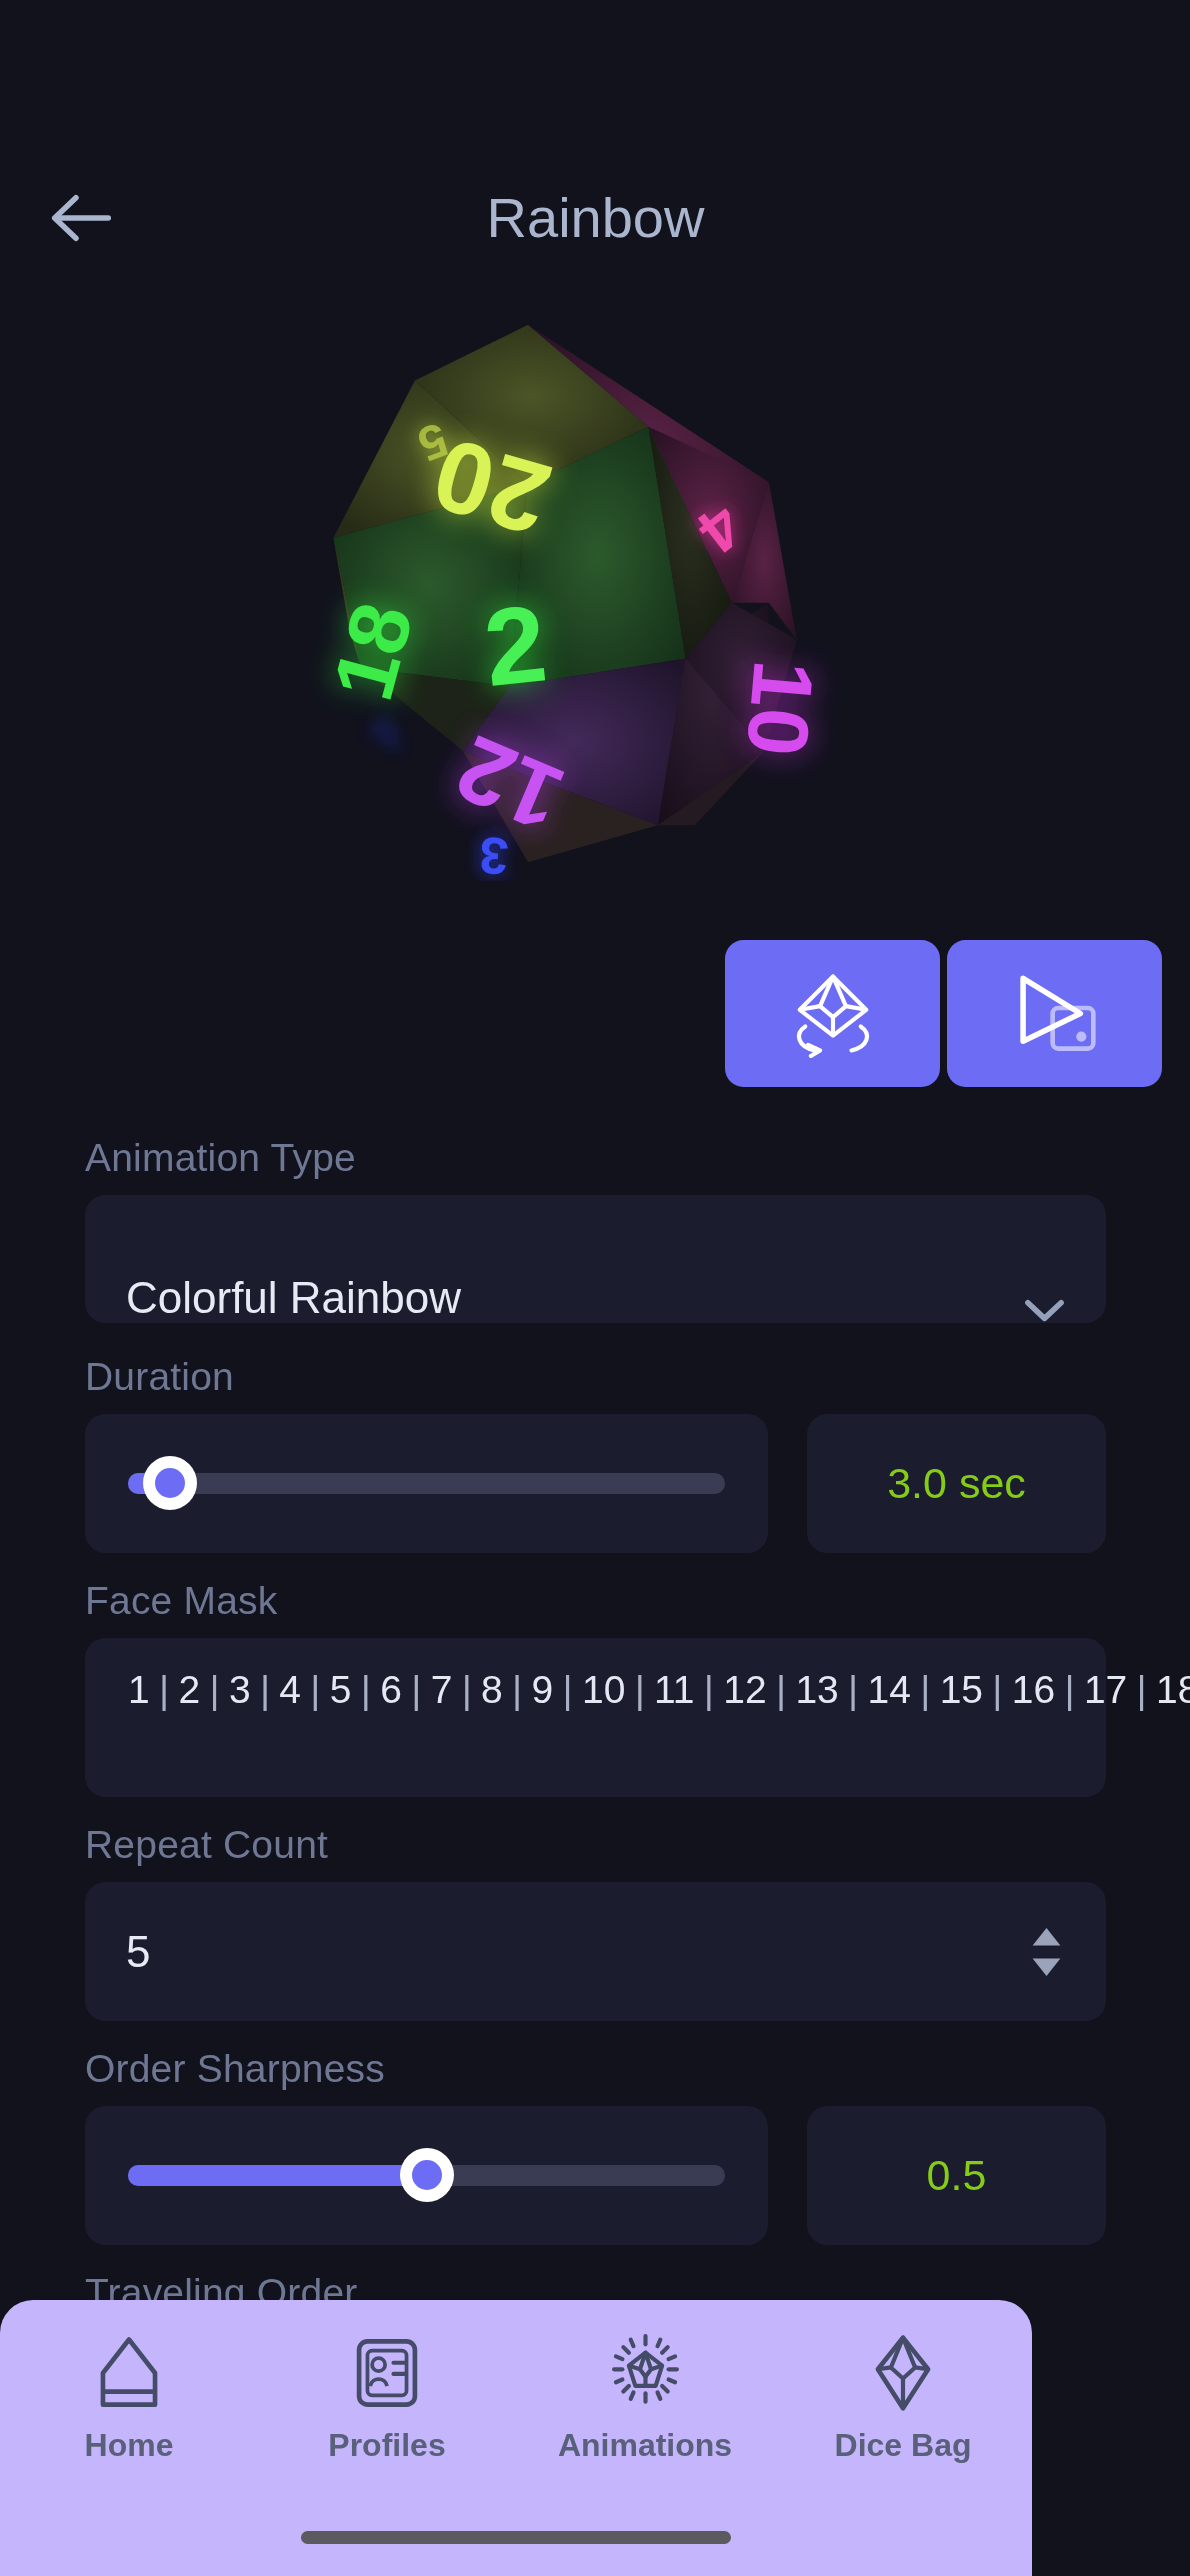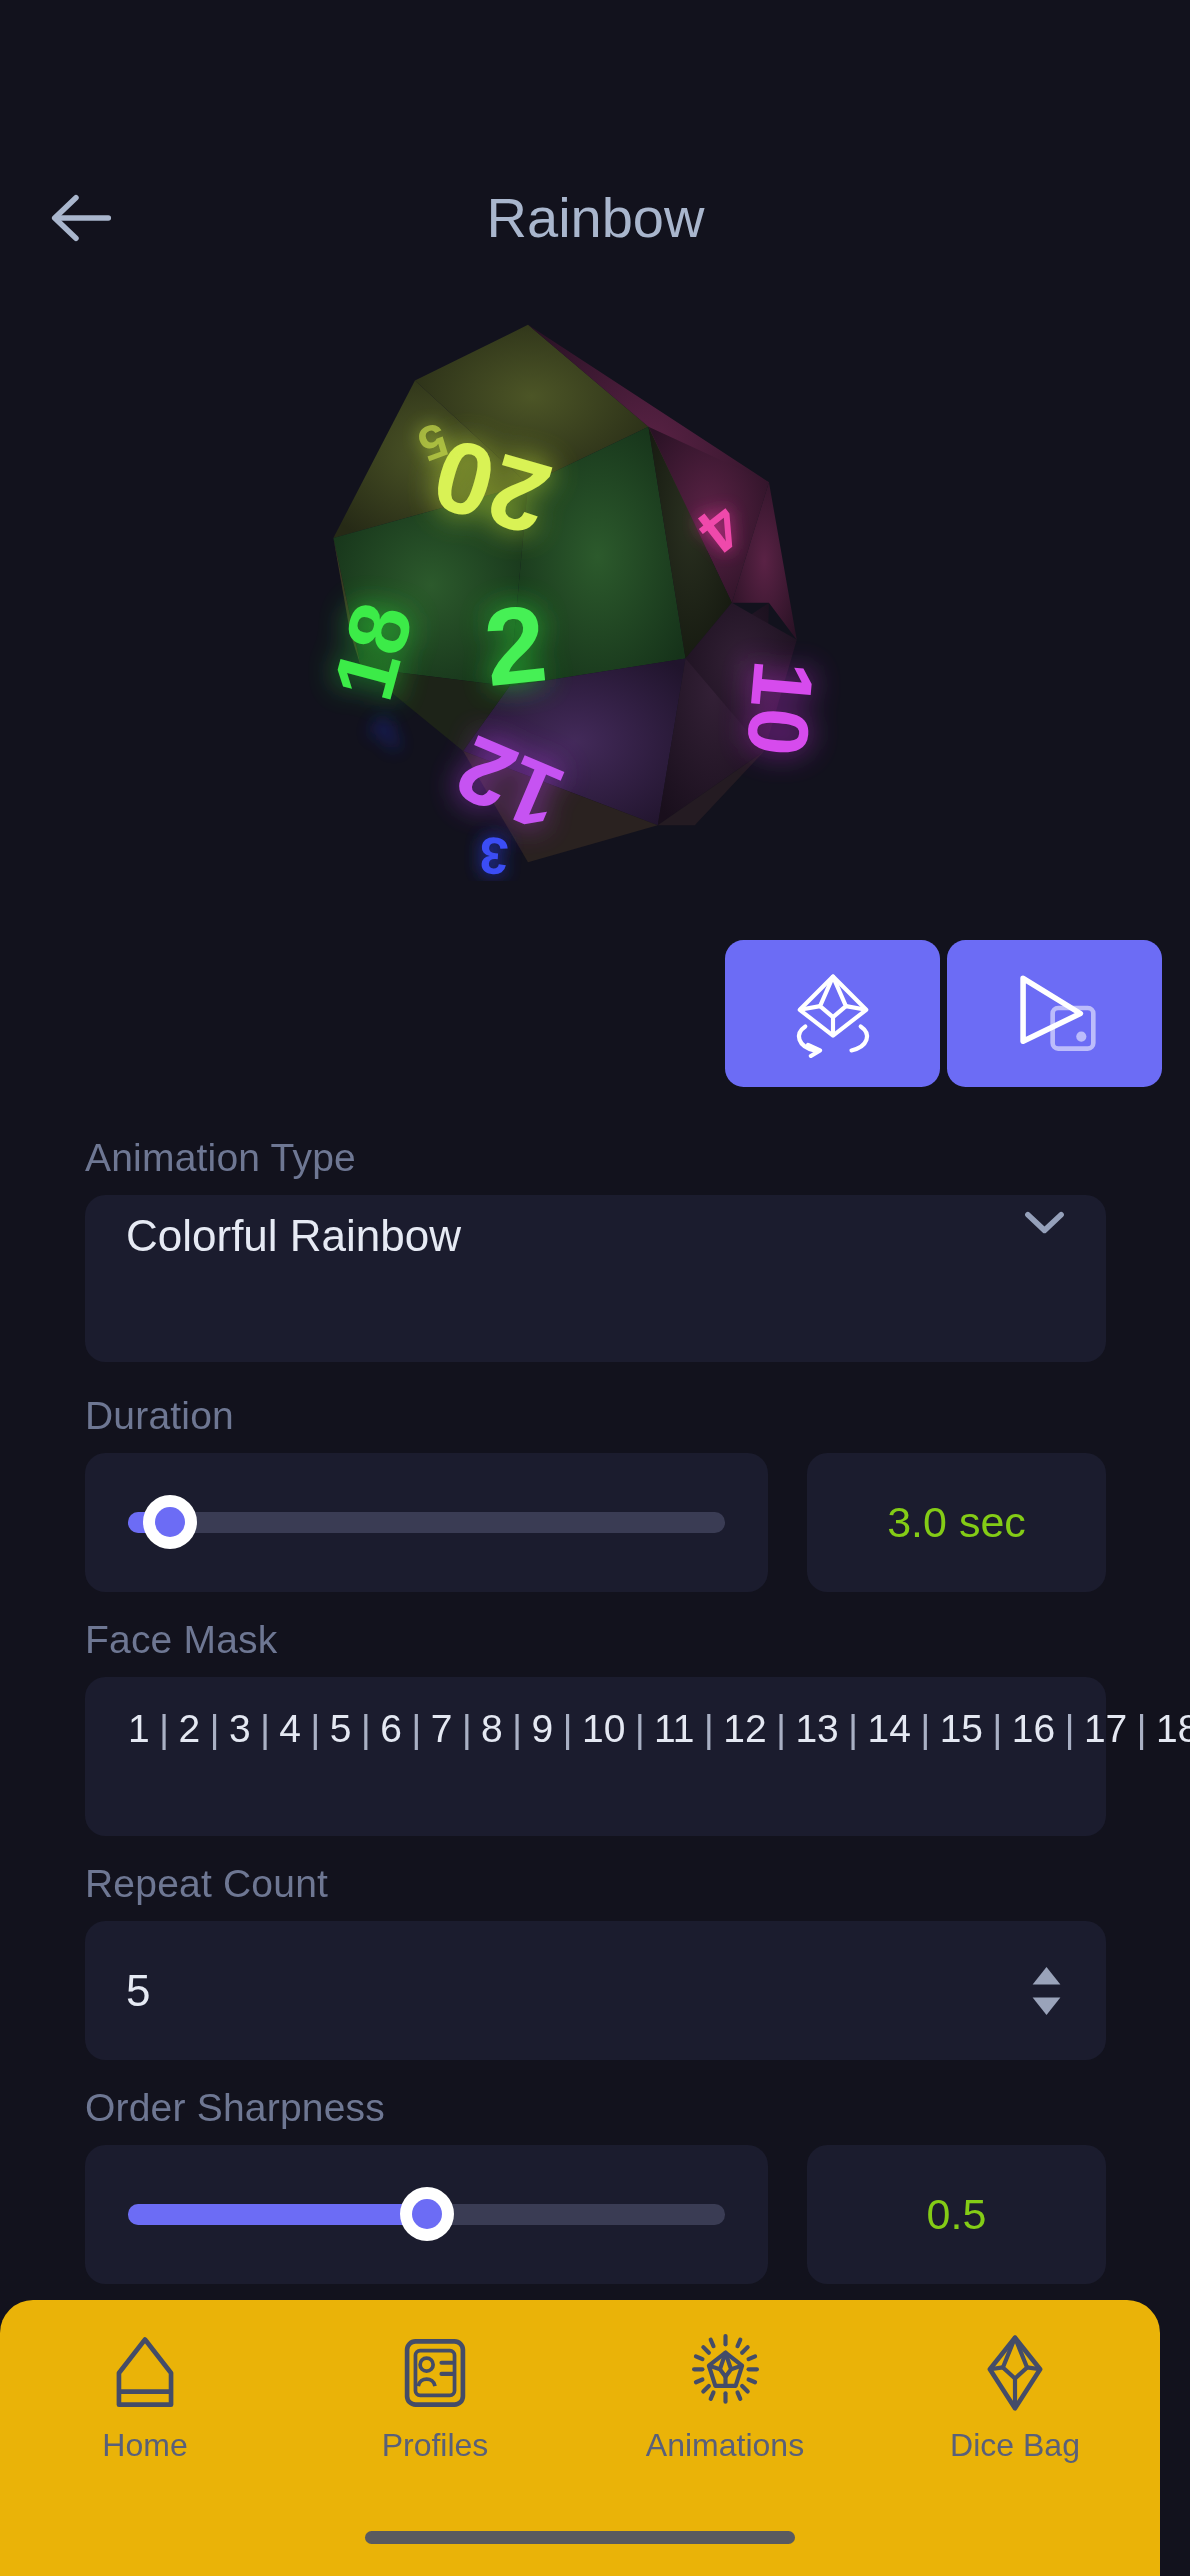--- a/index.html
+++ b/index.html
@@ -89,22 +89,22 @@
     font-size:39px; color:#6e7793; font-weight:400;
     margin-bottom:15px; letter-spacing:0.2px;
   }
   .card {
     background:#1b1c2e; border-radius:20.4px;
   }
   .row { display:flex; gap:39px; }
 
   
   .dropdown {
-    height:167px; display:flex; align-items:flex-start;
-    padding:16px 41px; justify-content:space-between; cursor:pointer;
+    height:128px; display:flex; align-items:flex-end;
+    padding:0 41px; justify-content:space-between; cursor:pointer;
   }
   .dropdown .value { font-size:44px; color:#e6eaf4; }
 
   
   .slider-card {
     flex:1; height:139px; display:flex; align-items:center;
     padding:0 43px; cursor:pointer; position:relative;
   }
   .track {
     position:relative; flex:1; height:20.4px;
@@ -140,23 +140,24 @@
     justify-content:space-between; padding:0 41px; cursor:pointer;
   }
   .stepper .value { font-size:44px; color:#e6eaf4; }
 
   .spacer { height:32px; }
   .spacer-sm { height:26px; }
 
   
   #tabbar {
     position:absolute; left:0; bottom:0;
-    width:1160px; height:276px;
-    background:#eab308;
+    width:1032px; height:276px;
+    background:#c4b5fd;
     border-radius:33px 33px 0 0;
+    font-weight:bold;
   }
   #tabs { display:flex; height:197px; padding-top:32px; }
   .tab {
     flex:1; display:flex; flex-direction:column;
     align-items:center; gap:13px; cursor:pointer;
   }
   .tab-label { font-size:32px; color:#5c6party; color:#59607a; }
   #home-indicator {
     position:absolute; left:50%; transform:translateX(-50%);
     bottom:32px; width:430px; height:13px;

